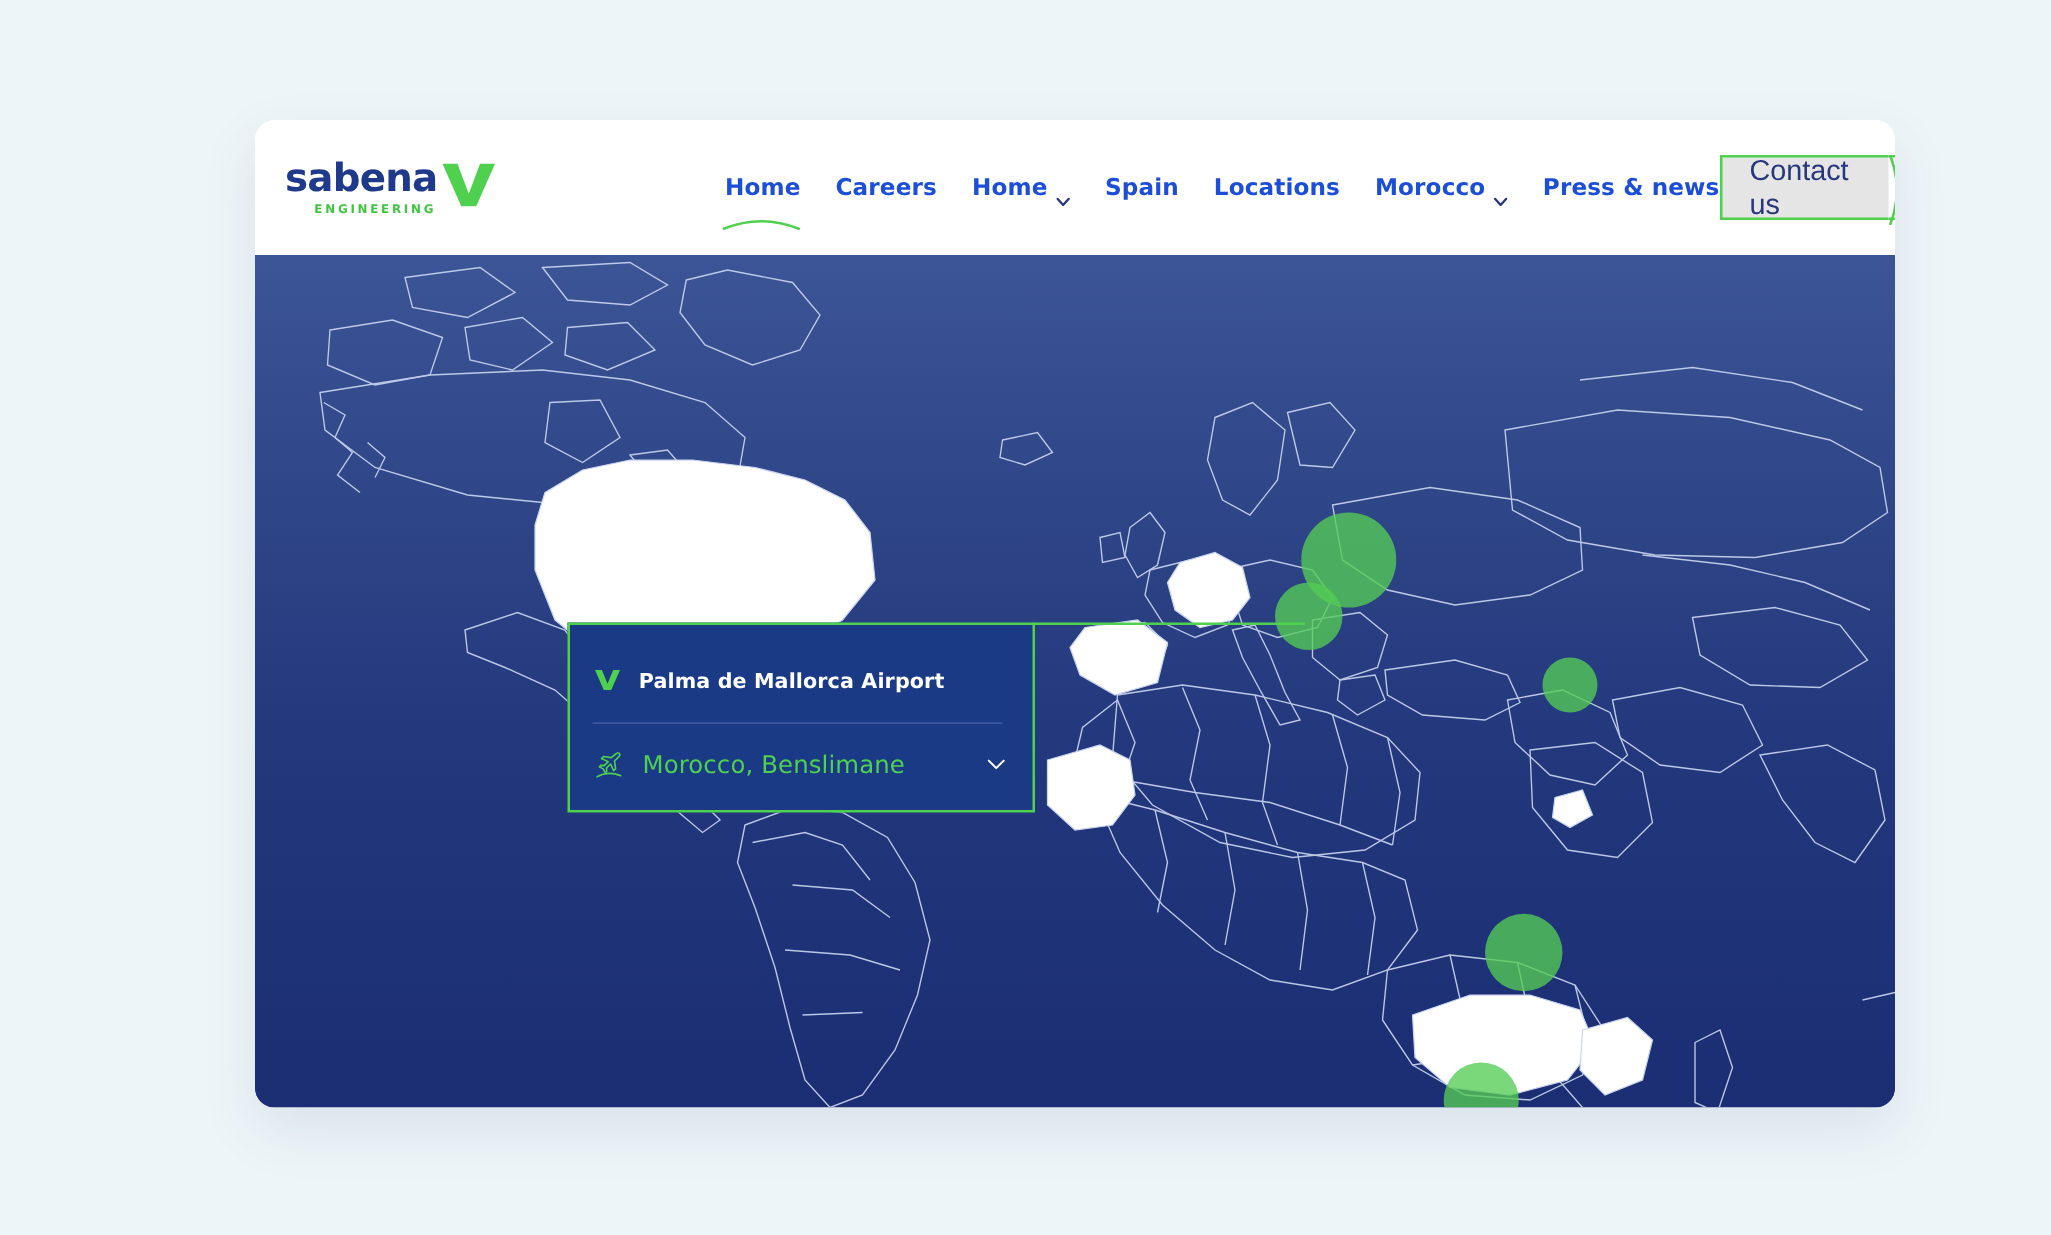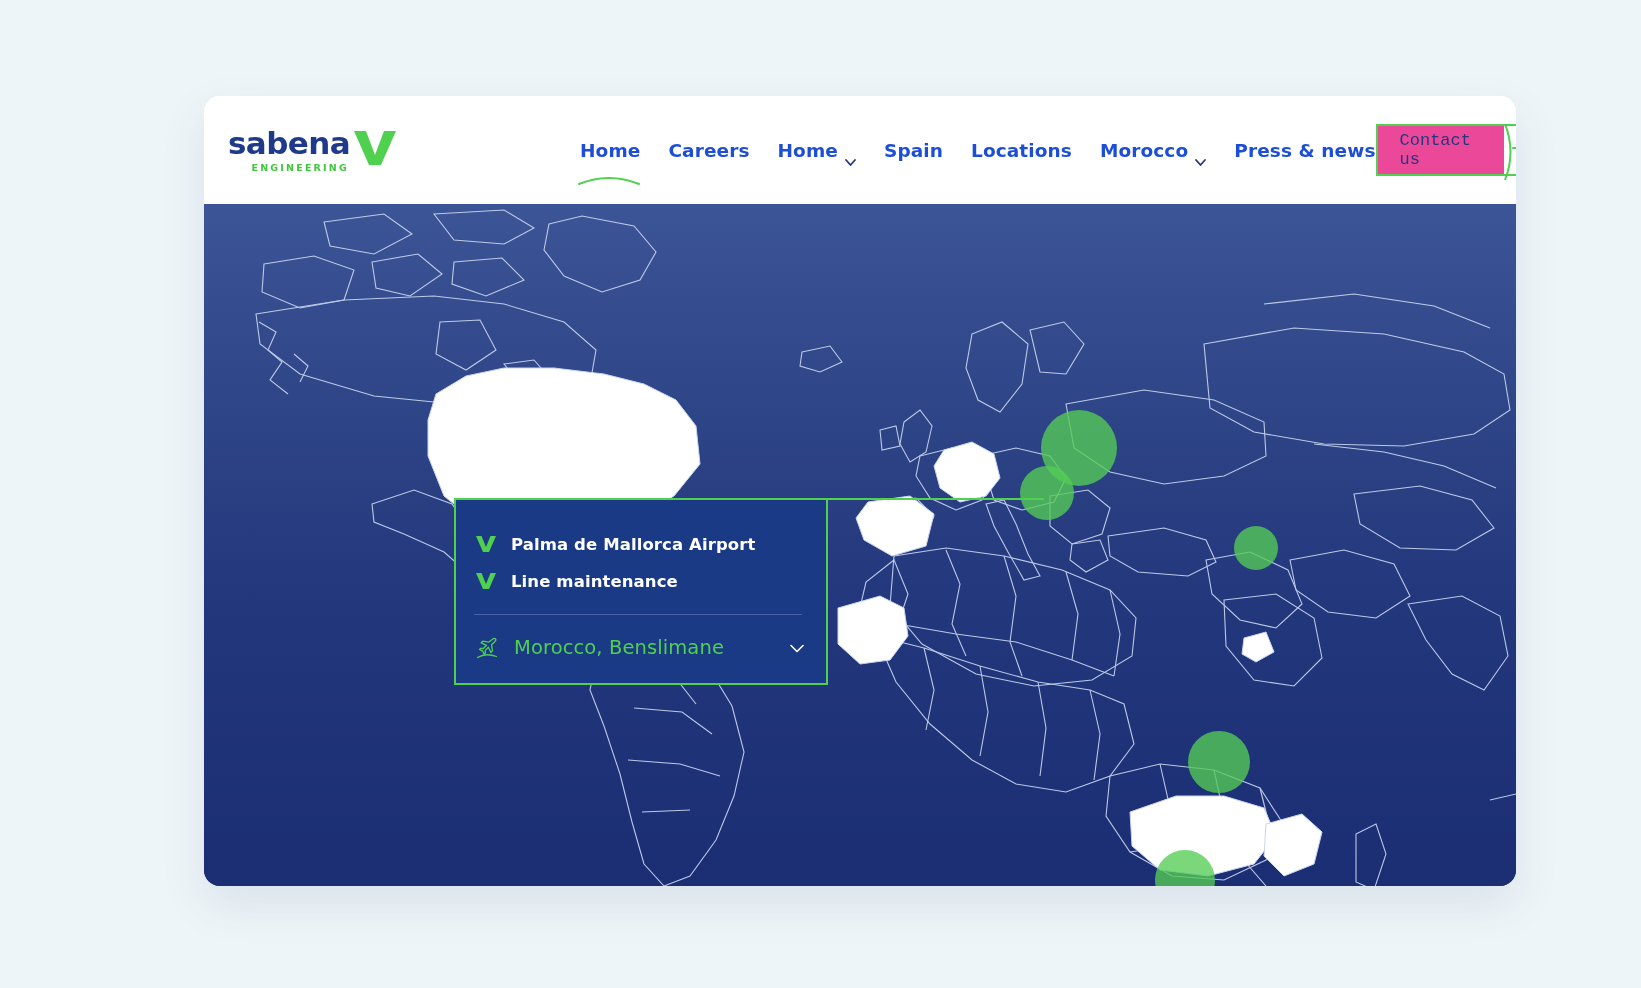--- a/index.html
+++ b/index.html
@@ -119,25 +119,25 @@
     margin-left: auto;
     height: 52px;
     cursor: pointer;
   }
   .contact-label {
     border: 2px solid #4fd04f;
     border-right: none;
     display: flex;
     align-items: center;
     padding: 0 22px;
-    font-size: 17px;
+    font-size: 23px;
     color: #27367e;
     font-weight: 500;
-    background: #ec4899;
-    font-family: Liberation Mono, monospace;
+    background: #e5e5e5;
+    font-family: Liberation Sans, sans-serif;
   }
   .contact-arrow {
     border: 2px solid #4fd04f;
     border-left: none;
     width: 56px;
     display: flex;
     align-items: center;
     justify-content: center;
     background: #fff;
     position: relative;
@@ -473,28 +473,20 @@
 
         <div class="popup-sub">
           <span class="v-bullet">
             <svg width="22" height="18" viewBox="0 0 22 18">
               <path d="M1 1 L6.5 1 L11 12 L15.5 1 L21 1 L14 17 L8 17 Z" fill="#4fd04f"></path>
             </svg>
           </span>
           <span class="popup-sub-text">Palma de Mallorca Airport</span>
         </div>
 
-        <div class="popup-sub">
-          <span class="v-bullet">
-            <svg width="22" height="18" viewBox="0 0 22 18">
-              <path d="M1 1 L6.5 1 L11 12 L15.5 1 L21 1 L14 17 L8 17 Z" fill="#4fd04f"></path>
-            </svg>
-          </span>
-          <span class="popup-sub-text">Line maintenance</span>
-        </div>
 
         <div class="popup-divider"></div>
 
         <div class="popup-row popup-head second">
           <span class="plane-icon">
             <svg width="26" height="26" viewBox="0 0 26 26">
               <path d="M18.6 4.2 c0.9-0.9 2.2-1.1 2.8-0.5 0.6 0.6 0.4 1.9-0.5 2.8 l-3.3 3.3 0.9 6.1 -1.6 1.6 -2.5-5.3 -3.2 3.2 0.2 2.6 -1.2 1.2 -1.6-3.1 -3.1-1.6 1.2-1.2 2.6 0.2 3.2-3.2 -5.3-2.5 1.6-1.6 6.1 0.9 Z" fill="none" stroke="#4fd04f" stroke-width="1.3" stroke-linejoin="round"></path>
               <path d="M3.5 22.5 Q12 17.5 22.5 21.5" fill="none" stroke="#4fd04f" stroke-width="1.3" stroke-linecap="round"></path>
             </svg>
           </span>

